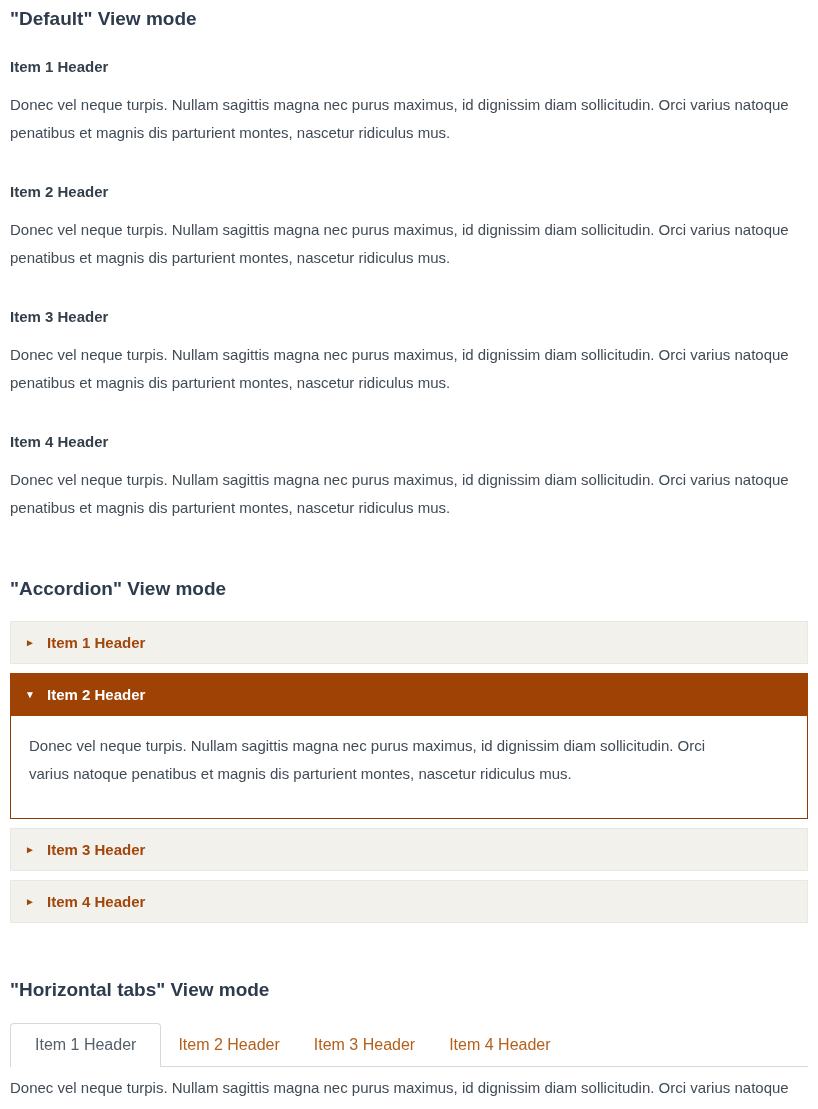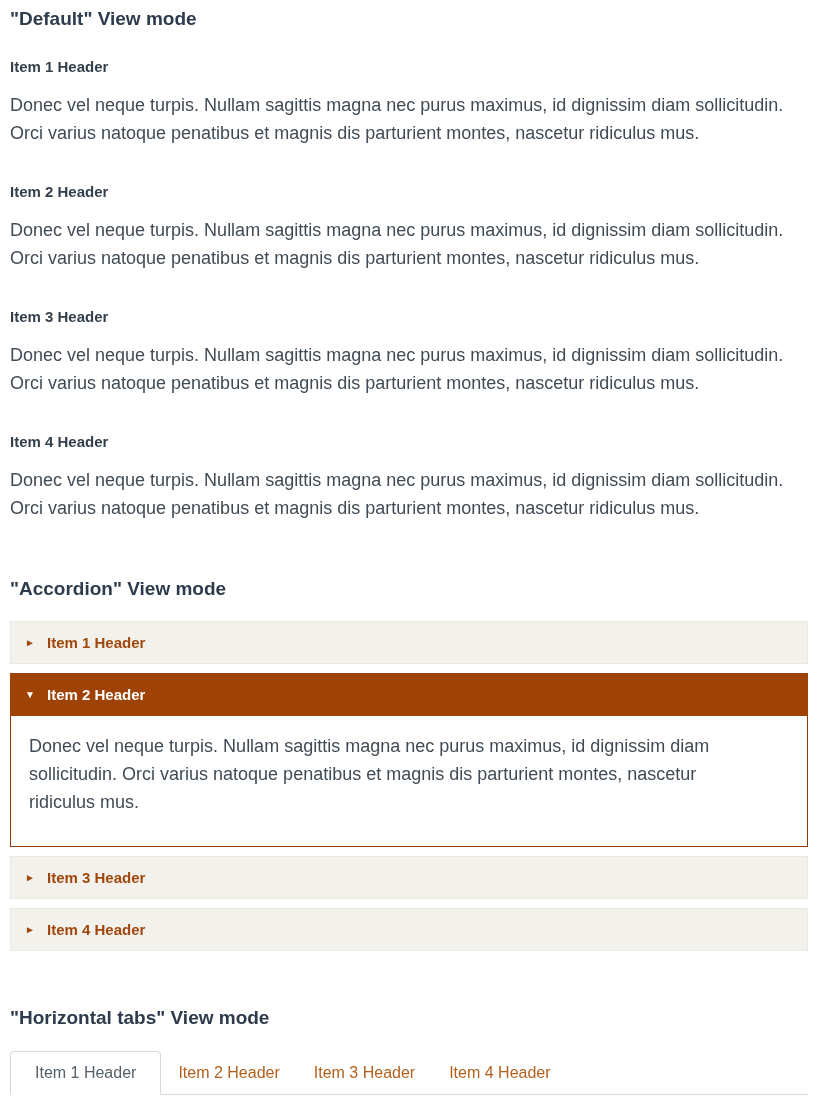--- a/index.html
+++ b/index.html
@@ -27,21 +27,21 @@
   h3.item-header {
     margin: 36px 0 16px 0;
     font-size: 15px;
     line-height: 17px;
     font-weight: bold;
     color: #333f4a;
   }
   h3.item-header.first { margin-top: 28px; }
   p.item-body {
     margin: 0;
-    font-size: 18px;
+    font-size: 15px;
     line-height: 28px;
     color: #414b55;
   }
 
   
   .accordion { margin-top: 21px; }
   .acc-item { margin-bottom: 9px; }
   .acc-header {
     box-sizing: border-box;
     display: flex;

